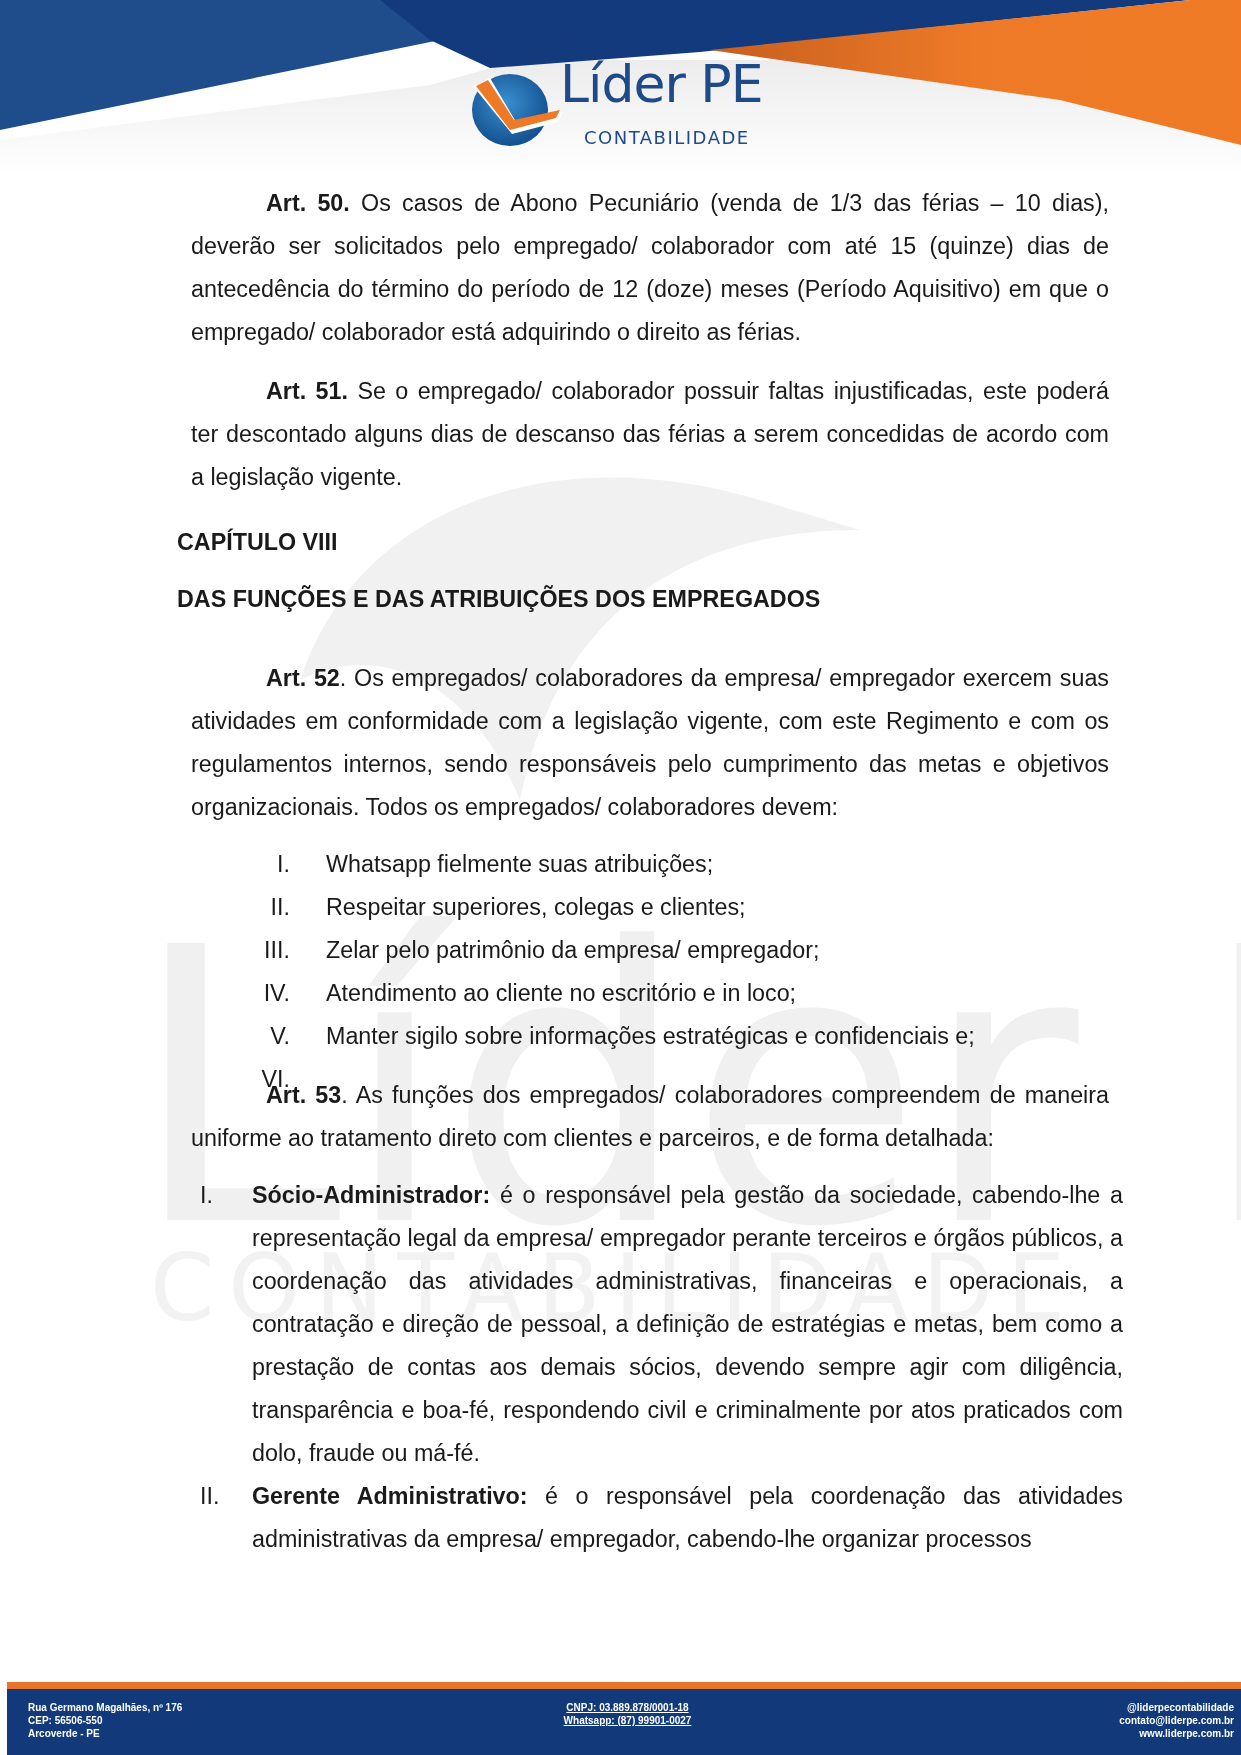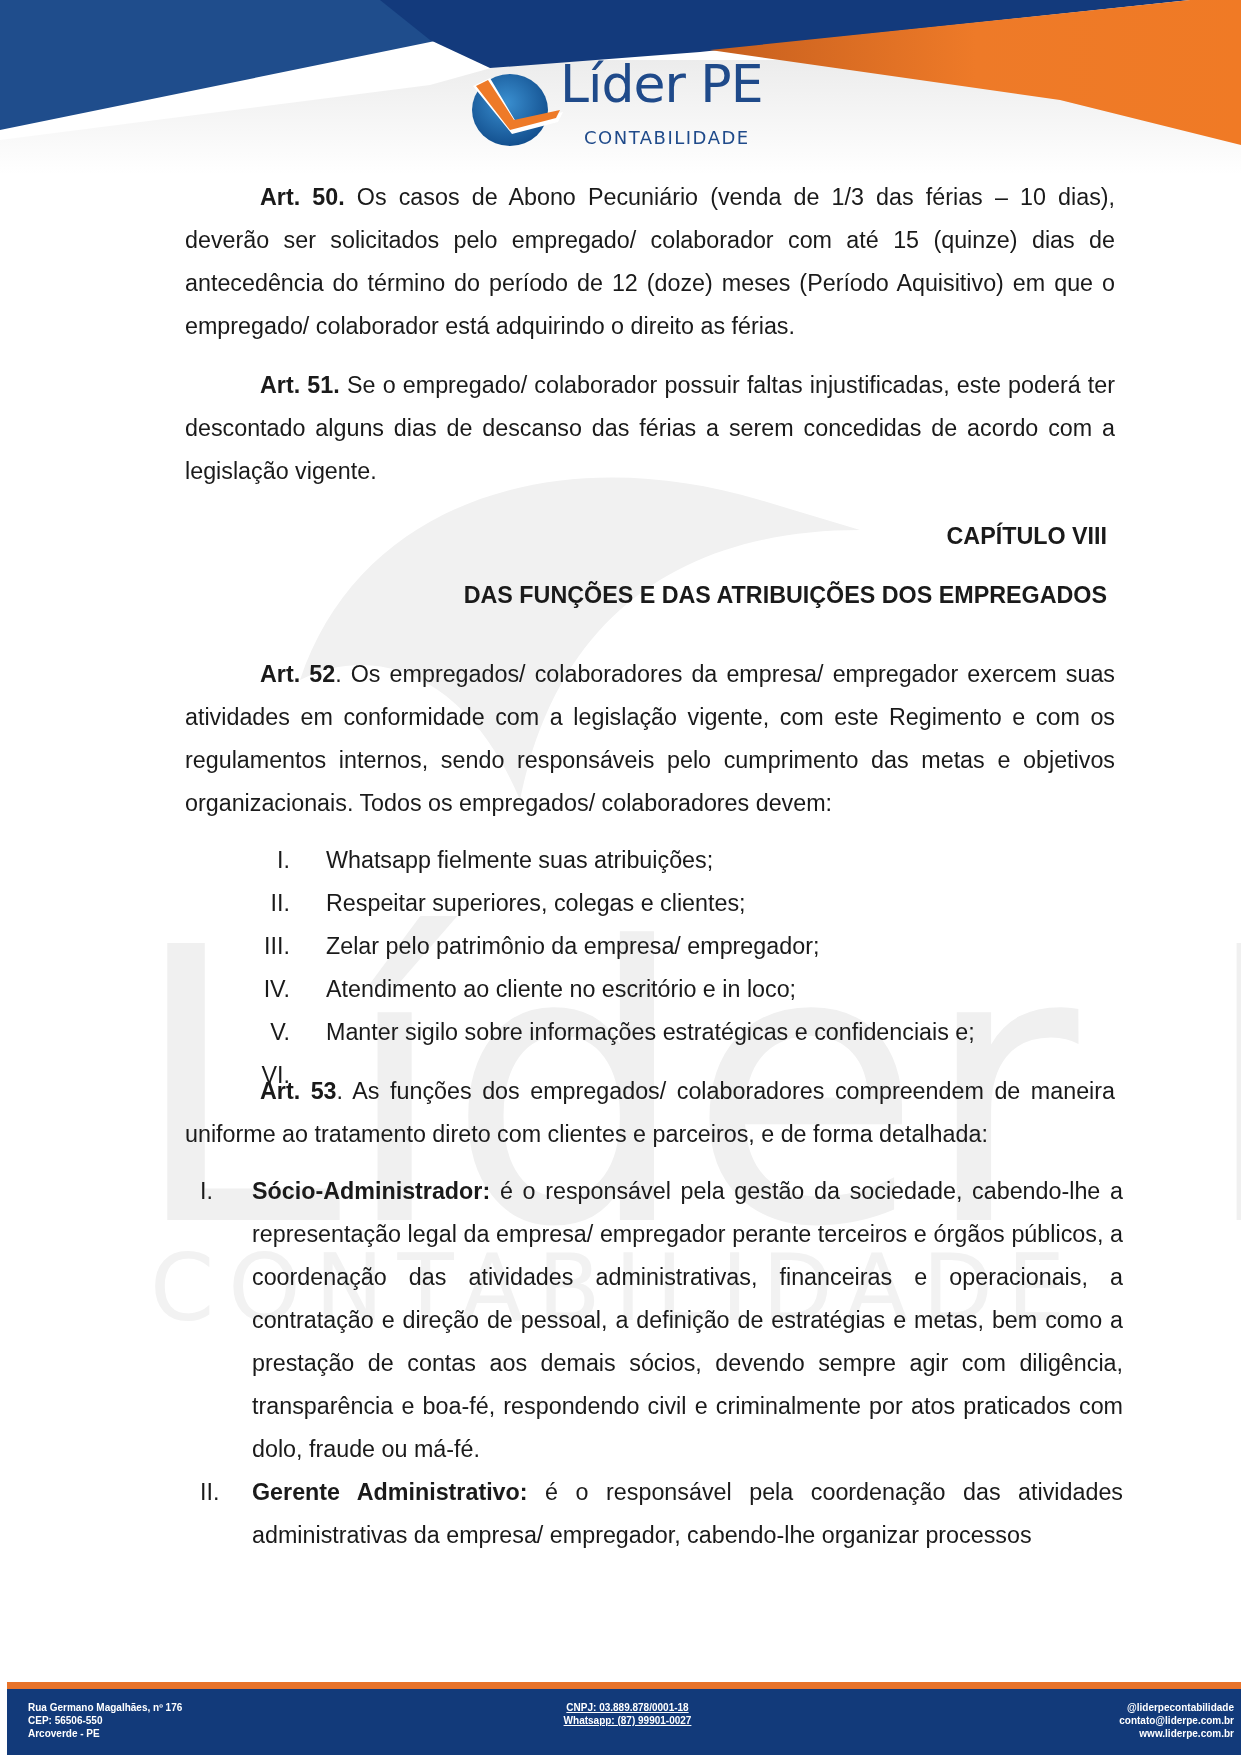--- a/index.html
+++ b/index.html
@@ -11,24 +11,24 @@
   }
   .header-bg { position: absolute; left: 0; top: 0; width: 1241px; height: 175px; z-index: 1; }
   .logo { position: absolute; left: 468px; top: 64px; width: 310px; height: 90px; z-index: 3; }
   .logo-text { position: absolute; left: 92px; top: -6px; font-family: "DejaVu Sans", sans-serif; font-size: 52px; color: #1f4a8a; letter-spacing: -1px; line-height: 1; }
   .logo-sub { position: absolute; left: 116px; top: 63px; font-family: "DejaVu Sans", sans-serif; font-size: 18px; color: #1f4a8a; letter-spacing: 1.5px; }
   .logo-mark { position: absolute; left: 0; top: 4px; width: 95px; height: 80px; }
 
   .watermark { position: absolute; left: 0; top: 380px; width: 1241px; height: 1250px; z-index: 0; }
 
   .content { position: absolute; left: 177px; top: 168px; width: 946px; z-index: 2; font-size: 23.3px; line-height: 43px; }
-  .para { text-align: justify; margin: 8px; text-indent: 75px; }
+  .para { text-align: justify; margin: 14px; text-indent: 75px; }
   .para + .para { margin-top: 16px; }
   .bold { font-weight: bold; }
-  .chapter { text-align: right; font-weight: bold; margin: 16px; }
+  .chapter { text-align: left; font-weight: bold; margin: 0; }
   .chap1 { margin-top: 22px; }
   .chap2 { margin-top: 14px; margin-bottom: 36px; }
 
   .list1 { list-style: none; margin: 14px 0 0 0; padding: 0; }
   .list1 li { position: relative; padding-left: 149px; line-height: 43px; }
   .list1 .num { position: absolute; right: calc(100% - 113px); text-align: right; }
 
   .list2 { list-style: none; margin: 14px 0 0 0; padding: 0; }
   .list2 li { position: relative; padding-left: 75px; text-align: justify; line-height: 43px; }
   .list2 .num { position: absolute; left: 23px; }

